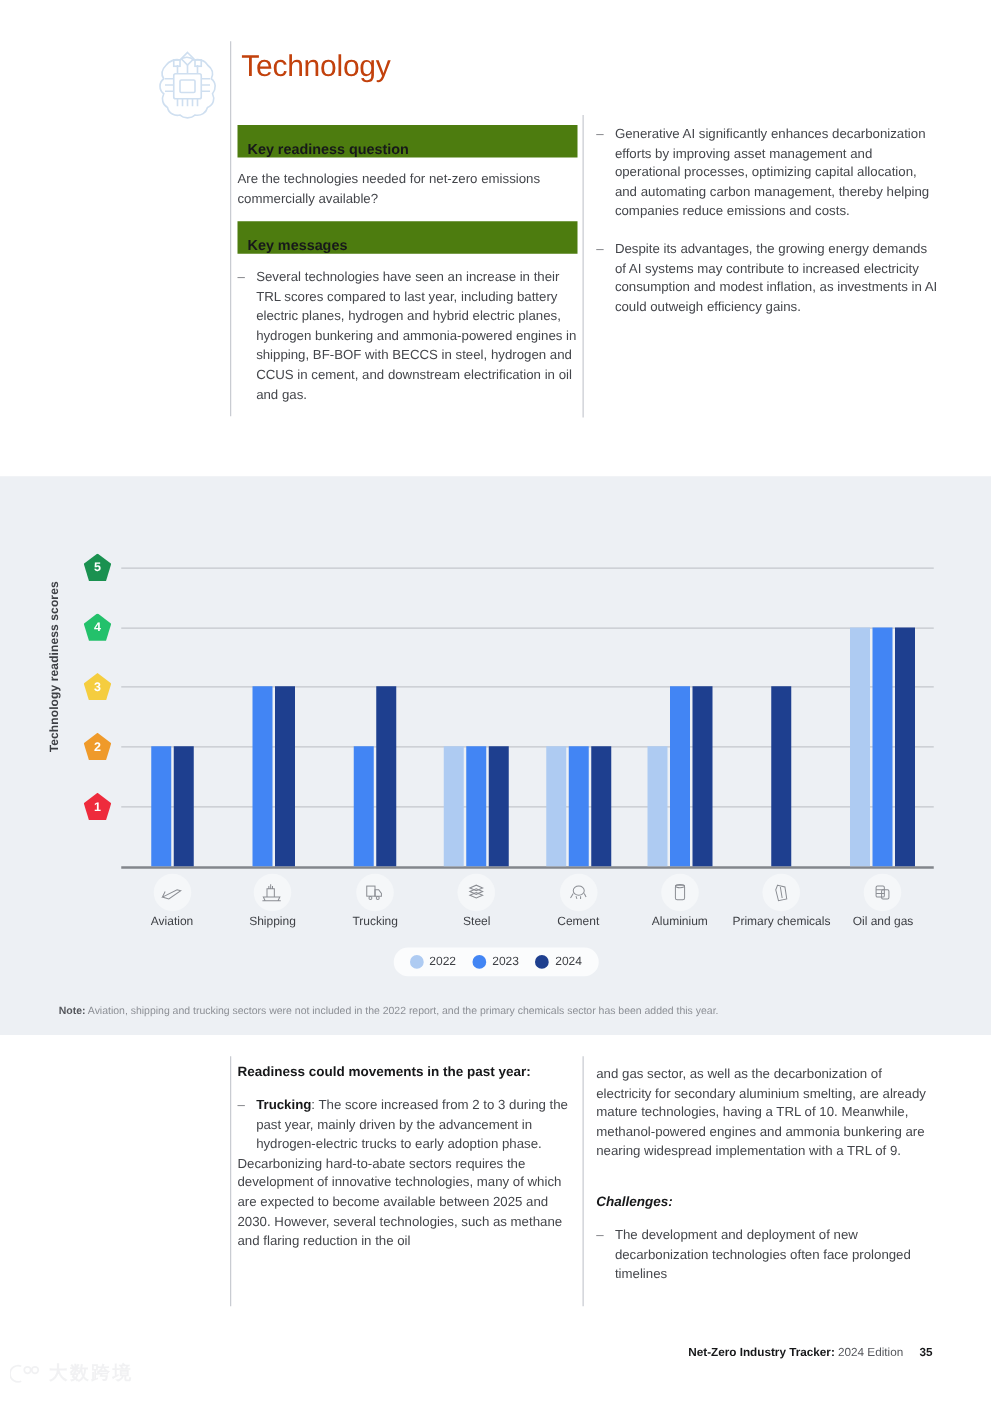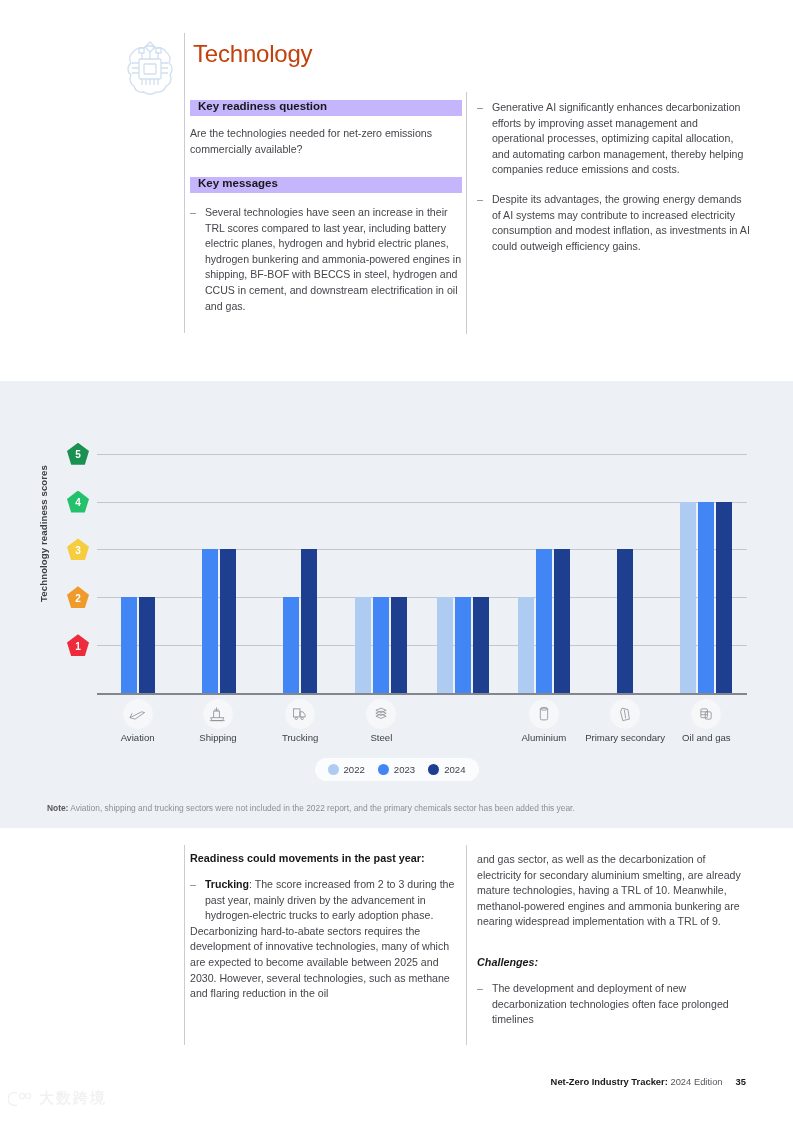--- a/index.html
+++ b/index.html
@@ -16,22 +16,22 @@
   .header { position: absolute; left: 0; top: 0; width: 793px; height: 340px; }
   .chip-icon { position: absolute; left: 122px; top: 36px; width: 56px; height: 62px; }
   .title-rule { position: absolute; left: 184px; top: 33px; width: 1px; height: 300px; background: #c9ccd2; }
   .page-title {
     position: absolute; left: 193px; top: 40px;
     font-size: 24px; font-weight: 400; color: #c2410c; letter-spacing: -0.2px;
   }
   .mid-rule { position: absolute; left: 466px; top: 92px; width: 1px; height: 242px; background: #c9ccd2; }
 
   .band {
-    position: absolute; background: #c4b5fd; height: 16px;
-    display: flex; align-items: flex-start; padding-left: 8px;
+    position: absolute; background: #4d7c0f; height: 26px;
+    display: flex; align-items: flex-end; padding-left: 8px;
   }
   .band-label { font-size: 11.5px; font-weight: 700; color: #17181a; }
 
   .col-left { position: absolute; left: 190px; width: 272px; }
   .col-right { position: absolute; left: 477px; width: 275px; }
 
   .body-text { font-size: 10.6px; line-height: 15.6px; color: #44464b; }
   .bullet { display: flex; gap: 9px; font-size: 10.6px; line-height: 15.6px; color: #44464b; }
   .bullet .dash { flex: 0 0 auto; color: #77797e; }
   .bullet .btext { flex: 1 1 auto; }
@@ -267,36 +267,45 @@
         <div class="xlabel">Trucking</div>
       </div>
       <div class="xcat" style="left: 239.375px;">
         <div class="xicon">
           <svg width="22" height="22" viewBox="0 0 30 30" fill="none" stroke="#8a8d93" stroke-width="1.1">
             <path d="M8 10 l7 -3 l7 3 l-7 3 Z M8 14 l7 -3 l7 3 l-7 3 Z M8 18 l7 -3 l7 3 l-7 3 Z"></path>
           </svg>
         </div>
         <div class="xlabel">Steel</div>
       </div>
+      <div class="xcat" style="left: 320.625px;">
+        <div class="xicon">
+          <svg width="22" height="22" viewBox="0 0 30 30" fill="none" stroke="#8a8d93" stroke-width="1.1">
+            <ellipse cx="15" cy="13" rx="6" ry="5"></ellipse>
+            <path d="M9 16 l-3 5 M21 16 l2 4 M12 19 l1 3 M17 19 l0 3"></path>
+          </svg>
+        </div>
+        <div class="xlabel">Cement</div>
+      </div>
       <div class="xcat" style="left: 401.875px;">
         <div class="xicon">
           <svg width="22" height="22" viewBox="0 0 30 30" fill="none" stroke="#8a8d93" stroke-width="1.1">
             <rect x="10" y="7" width="10" height="16" rx="2"></rect>
             <ellipse cx="15" cy="8" rx="5" ry="1.8"></ellipse>
           </svg>
         </div>
         <div class="xlabel">Aluminium</div>
       </div>
       <div class="xcat" style="left: 483.125px;">
         <div class="xicon">
           <svg width="22" height="22" viewBox="0 0 30 30" fill="none" stroke="#8a8d93" stroke-width="1.1">
             <path d="M11 7 l8 2 l2 13 l-9 2 l-3 -12 Z M14 9 l2 12"></path>
           </svg>
         </div>
-        <div class="xlabel">Primary secondary</div>
+        <div class="xlabel">Primary chemicals</div>
       </div>
       <div class="xcat" style="left: 564.375px;">
         <div class="xicon">
           <svg width="22" height="22" viewBox="0 0 30 30" fill="none" stroke="#8a8d93" stroke-width="1.1">
             <rect x="8" y="8" width="9" height="12" rx="1.5"></rect>
             <rect x="14" y="12" width="8" height="10" rx="1.5"></rect>
             <path d="M8 12 h9 M8 16 h9"></path>
           </svg>
         </div>
         <div class="xlabel">Oil and gas</div>

